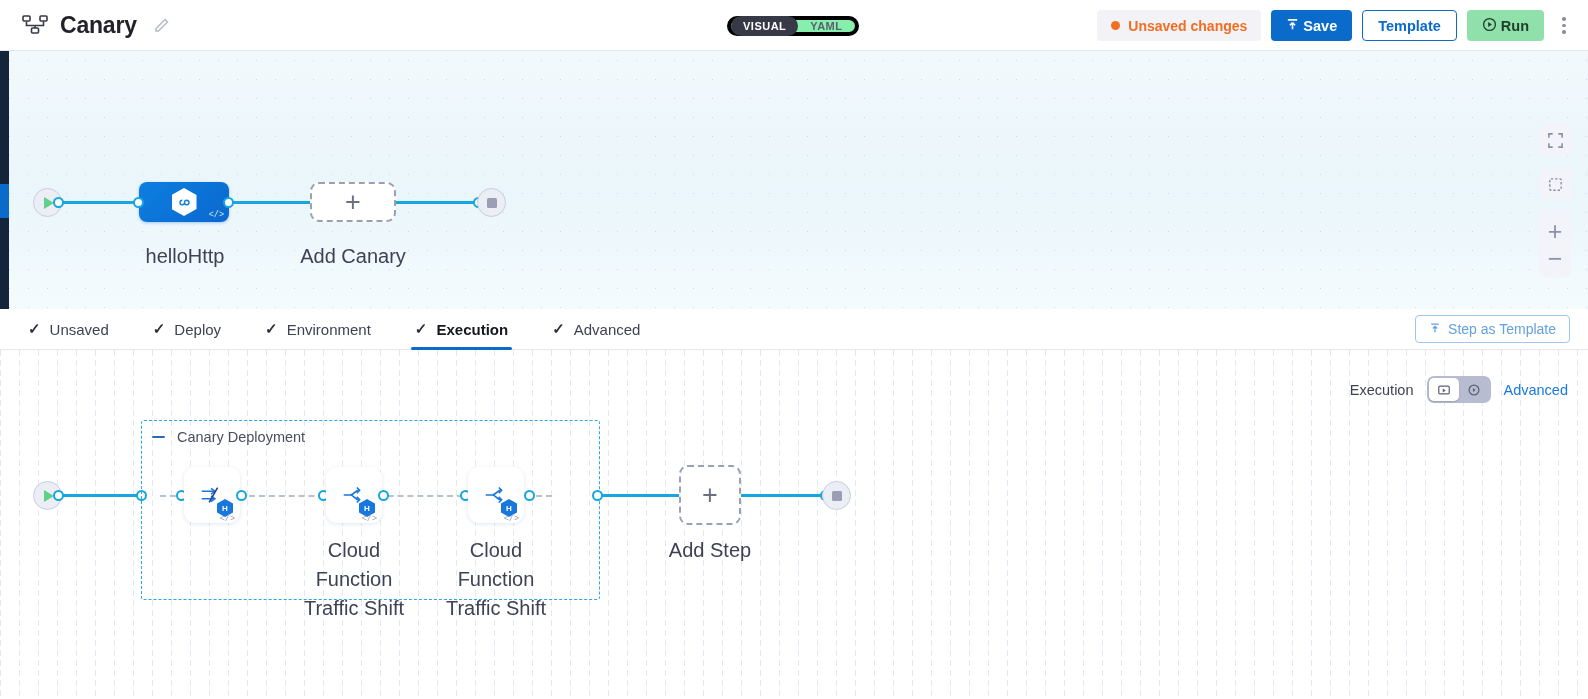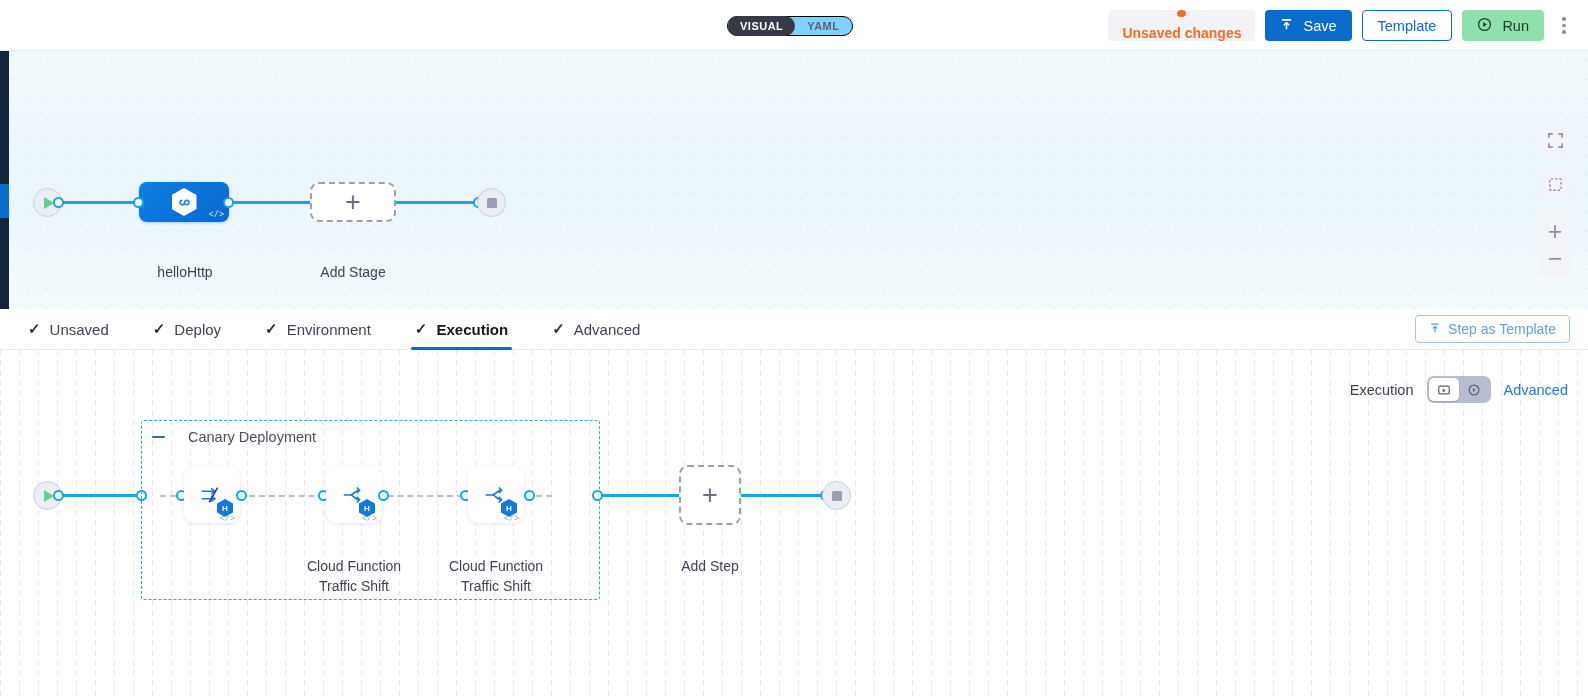--- a/index.html
+++ b/index.html
@@ -19,43 +19,43 @@
   .hdr-left { display: flex; align-items: center; gap: 12px; padding-left: 22px; }
   .pipeline-icon { width: 26px; height: 20px; color: #383946; }
   .pipeline-title {
     font-size: 23px; font-weight: bold; color: #22222a; letter-spacing: -0.2px;
   }
   .pencil-icon { width: 17px; height: 17px; color: #b6bac4; margin-left: 4px; }
 
   .toggle-wrap {
     position: absolute; left: 727px; top: 16px;
     display: flex; align-items: center;
-    border: 1px solid #000000; border-radius: 20px; height: 20px;
-    background: #7dd3fc;
+    border: 4px solid #000000; border-radius: 20px; height: 20px;
+    background: #86efac;
   }
   .toggle-seg {
     font-size: 11px; font-weight: bold; letter-spacing: 0.5px;
     height: 20px; display: flex; align-items: center; justify-content: center;
     padding: 0 12px; border-radius: 20px; color: #5c5f73;
   }
   .toggle-seg.active { background: #383946; color: #ffffff; }
 
   .hdr-right {
     position: absolute; right: 14px; top: 10px;
     display: flex; align-items: center; gap: 10px;
   }
   .unsaved {
     display: flex; align-items: center; gap: 8px;
     background: #f3f3f7; border-radius: 4px; height: 31px; padding: 0 14px;
-    color: #f26d21; font-size: 14px; font-weight: bold; flex-direction: column;
+    color: #f26d21; font-size: 14px; font-weight: bold;
   }
   .dot-orange { width: 9px; height: 9px; border-radius: 50%; background: #f26d21; }
   .btn {
     height: 31px; border-radius: 4px; display: flex; align-items: center;
-    justify-content: center; gap: 10px; font-size: 14.5px; font-weight: normal;
+    justify-content: center; gap: 4px; font-size: 14.5px; font-weight: bold;
     padding: 0 15px; cursor: pointer; white-space: nowrap;
   }
   .btn-save { background: #0b6bcb; color: #ffffff; }
   .btn-discard { background: #ffffff; color: #0b6bcb; border: 1px solid #0b6bcb; }
   .btn-run { background: #8fe0ab; color: #1f3d28; }
   .kebab {
     width: 20px; height: 31px; display: flex; flex-direction: column;
     align-items: center; justify-content: center; gap: 3px; cursor: pointer;
   }
   .kebab i { width: 3.5px; height: 3.5px; border-radius: 50%; background: #8b8e9e; display: block; }
@@ -113,23 +113,22 @@
   .code-badge {
     position: absolute; right: 5px; bottom: 2px;
     font-size: 8.5px; color: rgba(255,255,255,.85); font-family: "Liberation Mono", monospace;
   }
   .add-node {
     position: absolute; border: 2px dashed #9aa0b0; border-radius: 9px;
     background: #ffffff; display: flex; align-items: center; justify-content: center;
     color: #6b6f80; font-size: 27px; font-weight: 300; line-height: 1;
   }
   .node-label {
-    position: absolute; text-align: center; font-size: 14px; color: #3f4254;
+    position: absolute; text-align: center; font-size: 20px; color: #3f4254;
     line-height: 1.45;
-    margin-top: 20px;
   }
 
   
   .canvas-ctrl {
     position: absolute; right: 17px; background: #f3f4fa; border-radius: 6px;
     display: flex; flex-direction: column; align-items: center; justify-content: center;
     color: #8d91a6;
   }
   .cc-a { top: 73px; width: 32px; height: 32px; }
   .cc-b { top: 117px; width: 32px; height: 32px; }
@@ -194,21 +193,21 @@
   }
   .seg.active { background: #ffffff; box-shadow: 0 1px 2px rgba(0,0,0,.15); }
   .rollback-link { font-size: 14.5px; color: #1a7ae0; cursor: pointer; }
 
   .group-box {
     position: absolute; left: 141px; top: 70px; width: 459px; height: 180px;
     border: 1.5px dashed #2ba6e8; border-radius: 3px; background: rgba(255,255,255,0);
   }
   .group-header {
     position: absolute; left: 10px; top: 8px;
-    display: flex; align-items: center; gap: 23px;
+    display: flex; align-items: center; gap: 12px;
     font-size: 14.5px; color: #4a4d5e;
   }
   .group-dash { width: 13px; height: 2.5px; background: #2b6cb0; border-radius: 2px; }
 
   .step-card {
     position: absolute; width: 56px; height: 56px; border-radius: 11px;
     background: #ffffff; box-shadow: 0 1px 4px rgba(40,60,100,.13);
     display: flex; align-items: center; justify-content: center;
   }
   .hex-badge {
@@ -221,20 +220,36 @@
     position: absolute; right: 5px; bottom: -1px;
     font-size: 8.5px; color: #9aa0b4; font-family: "Liberation Mono", monospace;
   }
 </style>
 </head>
 <body>
 
 <div class="app">
 
   <div class="header">
+    <div class="hdr-left">
+      <span class="pipeline-icon">
+        <svg viewBox="0 0 26 20" width="26" height="20" fill="none" stroke="#383946" stroke-width="1.6">
+          <rect x="1" y="1" width="7" height="5" rx="1"></rect>
+          <rect x="18" y="1" width="7" height="5" rx="1"></rect>
+          <rect x="9.5" y="13" width="7" height="5" rx="1"></rect>
+          <path d="M4.5 6.5v4h17v-4M13 10.5v2.5"></path>
+        </svg>
+      </span>
+      <span class="pipeline-title">Canary</span>
+      <span class="pencil-icon">
+        <svg viewBox="0 0 17 17" width="17" height="17" fill="none" stroke="#b6bac4" stroke-width="1.5">
+          <path d="M12 2.5l2.5 2.5L5.5 14H3v-2.5z"></path>
+        </svg>
+      </span>
+    </div>
 
     <div class="toggle-wrap">
       <div class="toggle-seg active">VISUAL</div>
       <div class="toggle-seg">YAML</div>
     </div>
 
     <div class="hdr-right">
       <div class="unsaved">
         <span class="dot-orange"></span>
         <span>Unsaved changes</span>
@@ -285,21 +300,21 @@
       </span>
       <span class="code-badge">&lt;/&gt;</span>
     </div>
     <div class="port" style="left:133px; top:146px;"></div>
     <div class="port" style="left:223px; top:146px;"></div>
     <div class="node-label" style="left:125px; top:191px; width:120px;">helloHttp</div>
 
     <div class="add-node" style="left:310px; top:131px; width:86px; height:40px;">
       <span>+</span>
     </div>
-    <div class="node-label" style="left:293px; top:191px; width:120px;">Add Stage</div>
+    <div class="node-label" style="left:293px; top:191px; width:120px;">Add Canary</div>
 
     <div class="port" style="left:473px; top:146px;"></div>
     <div class="terminal" style="left:477px; top:137px;">
       <span class="stop-sq"></span>
     </div>
 
     <div class="canvas-ctrl cc-a">
       <svg viewBox="0 0 18 18" width="17" height="17" fill="none" stroke="#8d91a6" stroke-width="1.7">
         <path d="M2 6V2h4M16 6V2h-4M2 12v4h4M16 12v4h-4"></path>
       </svg>

